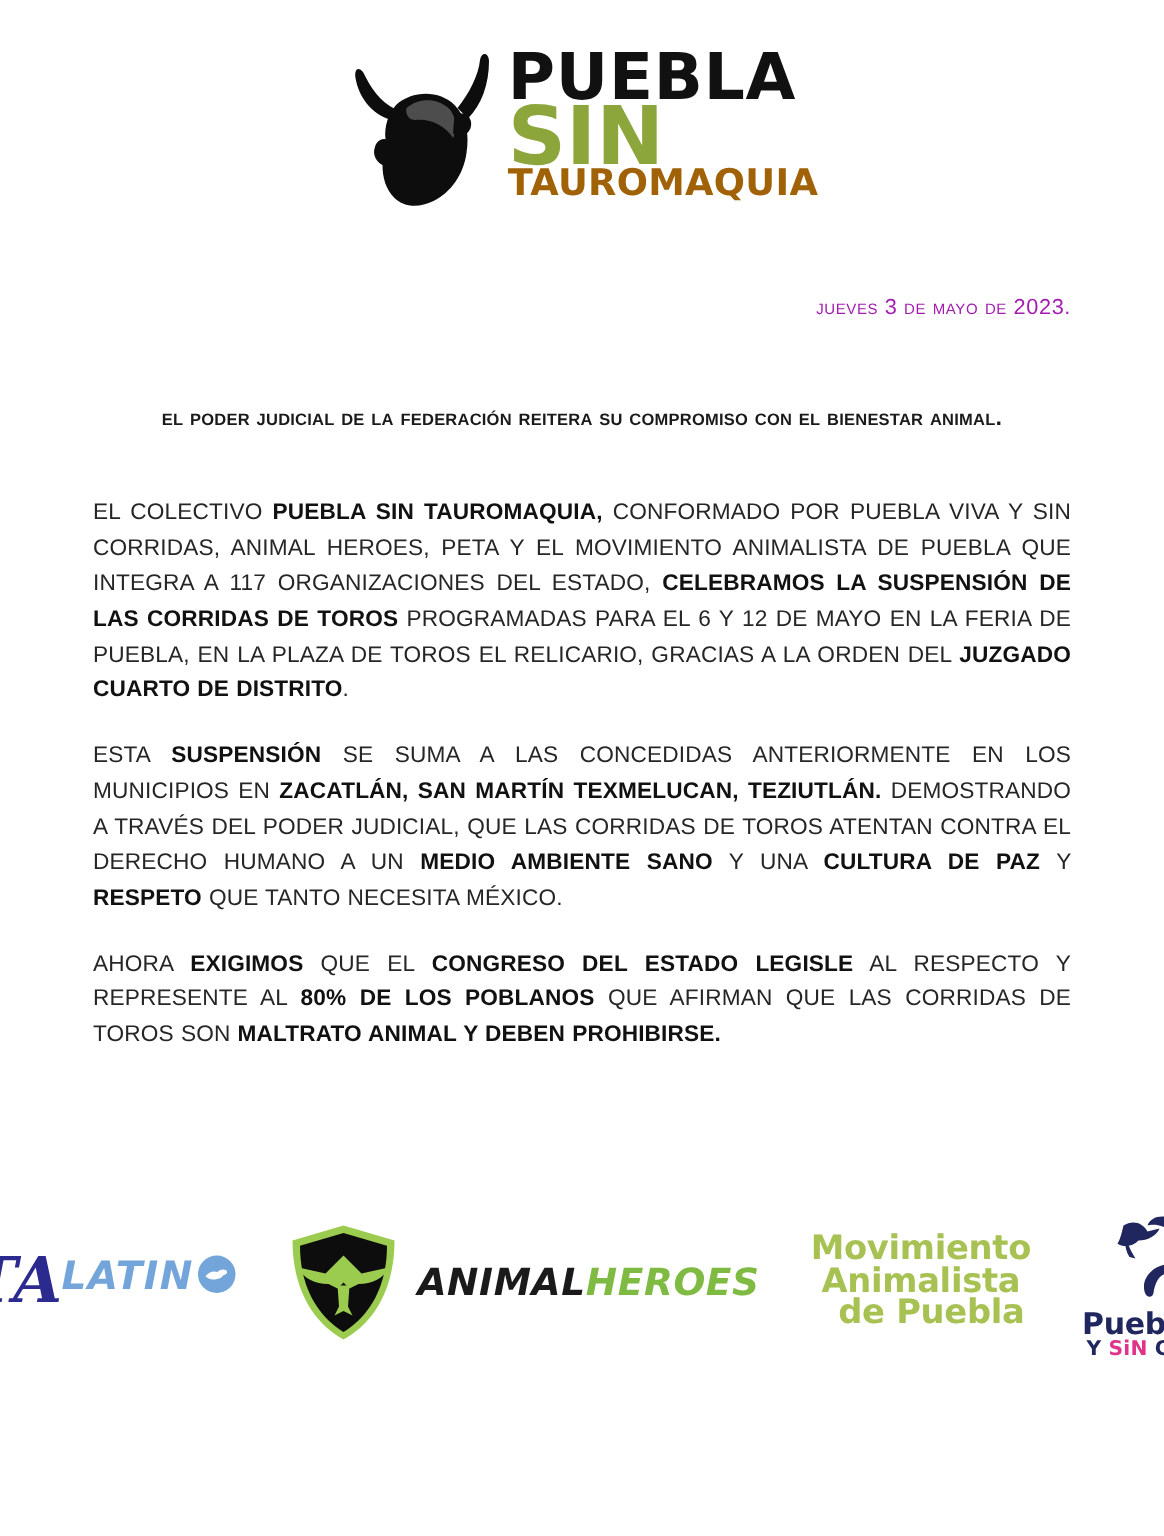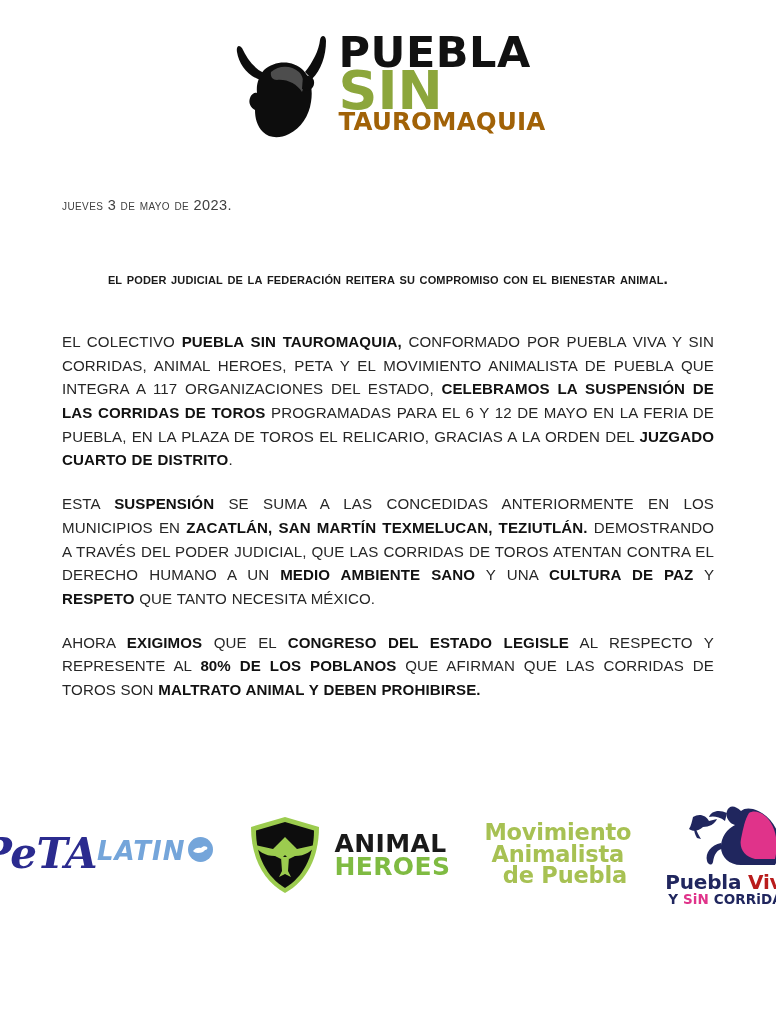--- a/index.html
+++ b/index.html
@@ -75,23 +75,24 @@
     font-family: "DejaVu Sans", sans-serif;
     margin-top: -1px;
   }
 
   
   .doc-date {
     position: absolute;
     top: 197px;
     left: 62px;
     width: 652px;
+    text-align: right;
     font-size: 14.5px;
     letter-spacing: 0.4px;
-    color: #404040;
+    color: #a21caf;
     font-variant: small-caps;
     text-transform: lowercase;
   }
 
   
   .headline {
     position: absolute;
     top: 258px;
     left: 95px;
     width: 586px;
@@ -168,21 +169,21 @@
   .peta-o {
     width: 25px; height: 25px;
     border-radius: 50%;
     background: #74a5da;
     display: flex; align-items: center; justify-content: center;
     margin-left: 1px;
   }
 
   
   .ah { gap: 11px; }
-  .ah-words { display: flex; flex-direction: column; line-height: 0.92; }
+  .ah-words { display: flex; flex-direction: row; line-height: 0.92; font-style: italic; }
   .ah-animal {
     font-family: "DejaVu Sans", sans-serif;
     font-size: 25px; font-weight: bold;
     color: #1a1a1a; letter-spacing: 0.4px;
   }
   .ah-heroes {
     font-family: "DejaVu Sans", sans-serif;
     font-size: 25px; font-weight: bold;
     color: #7fbb42; letter-spacing: 0.4px;
   }

